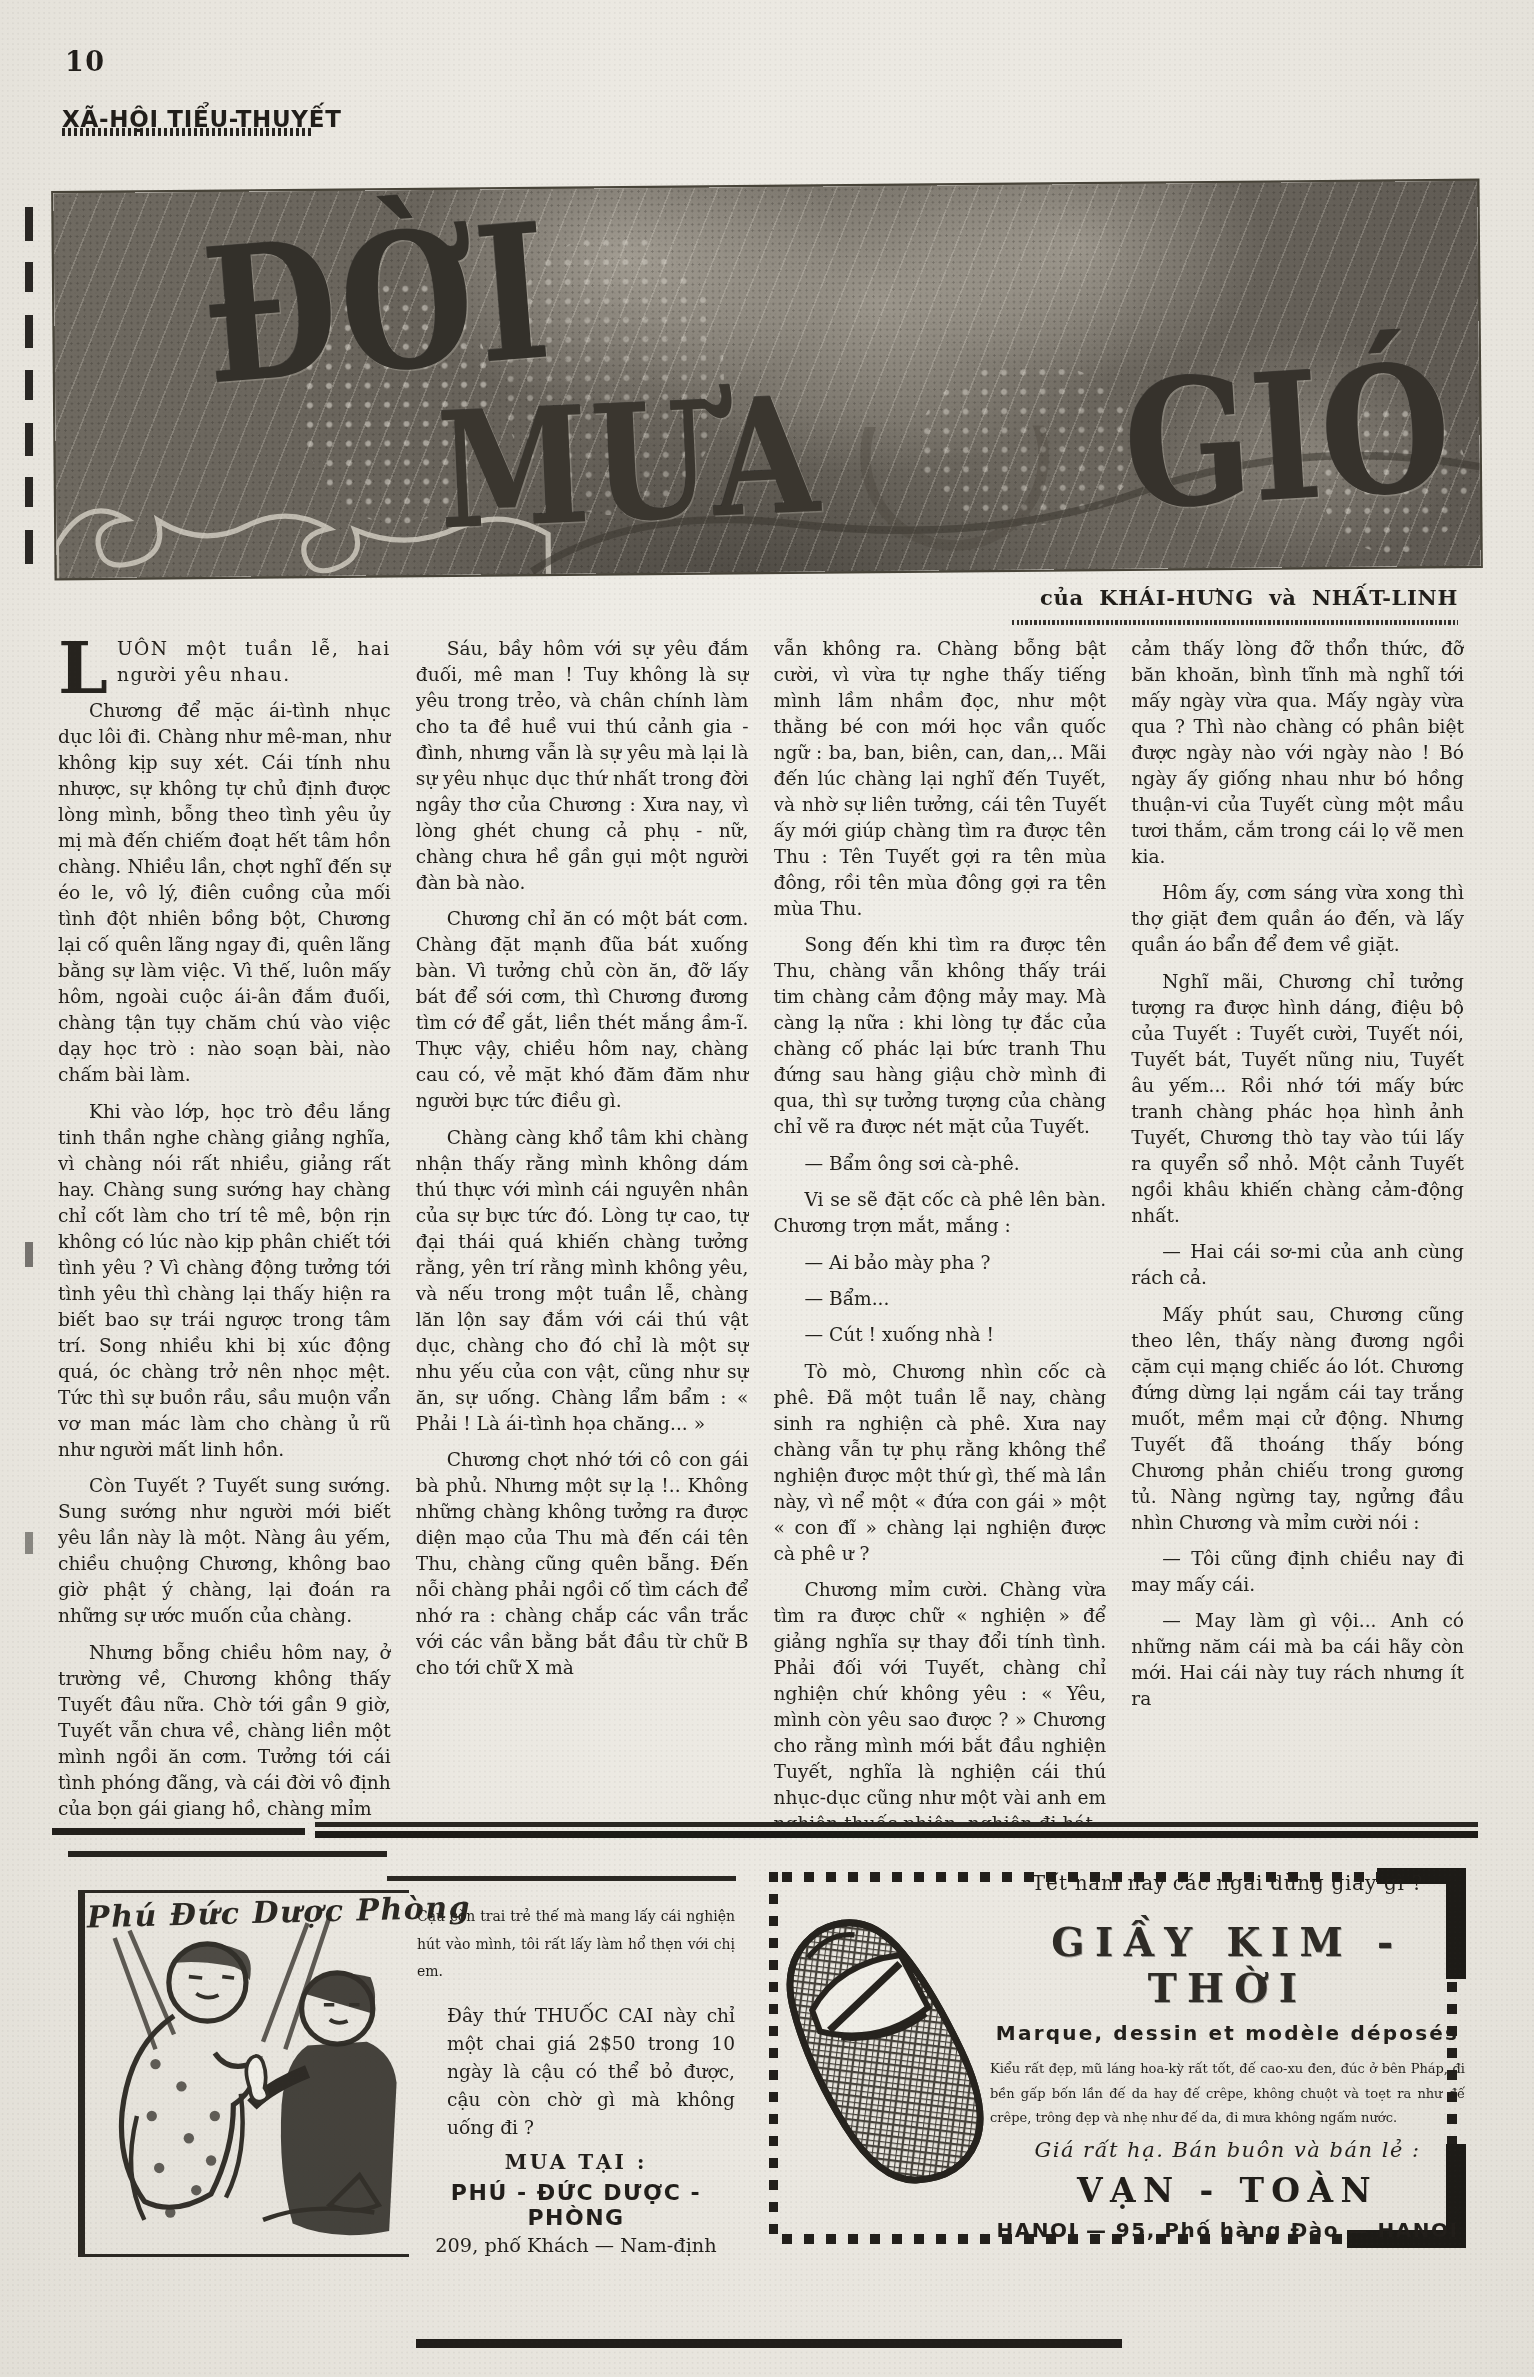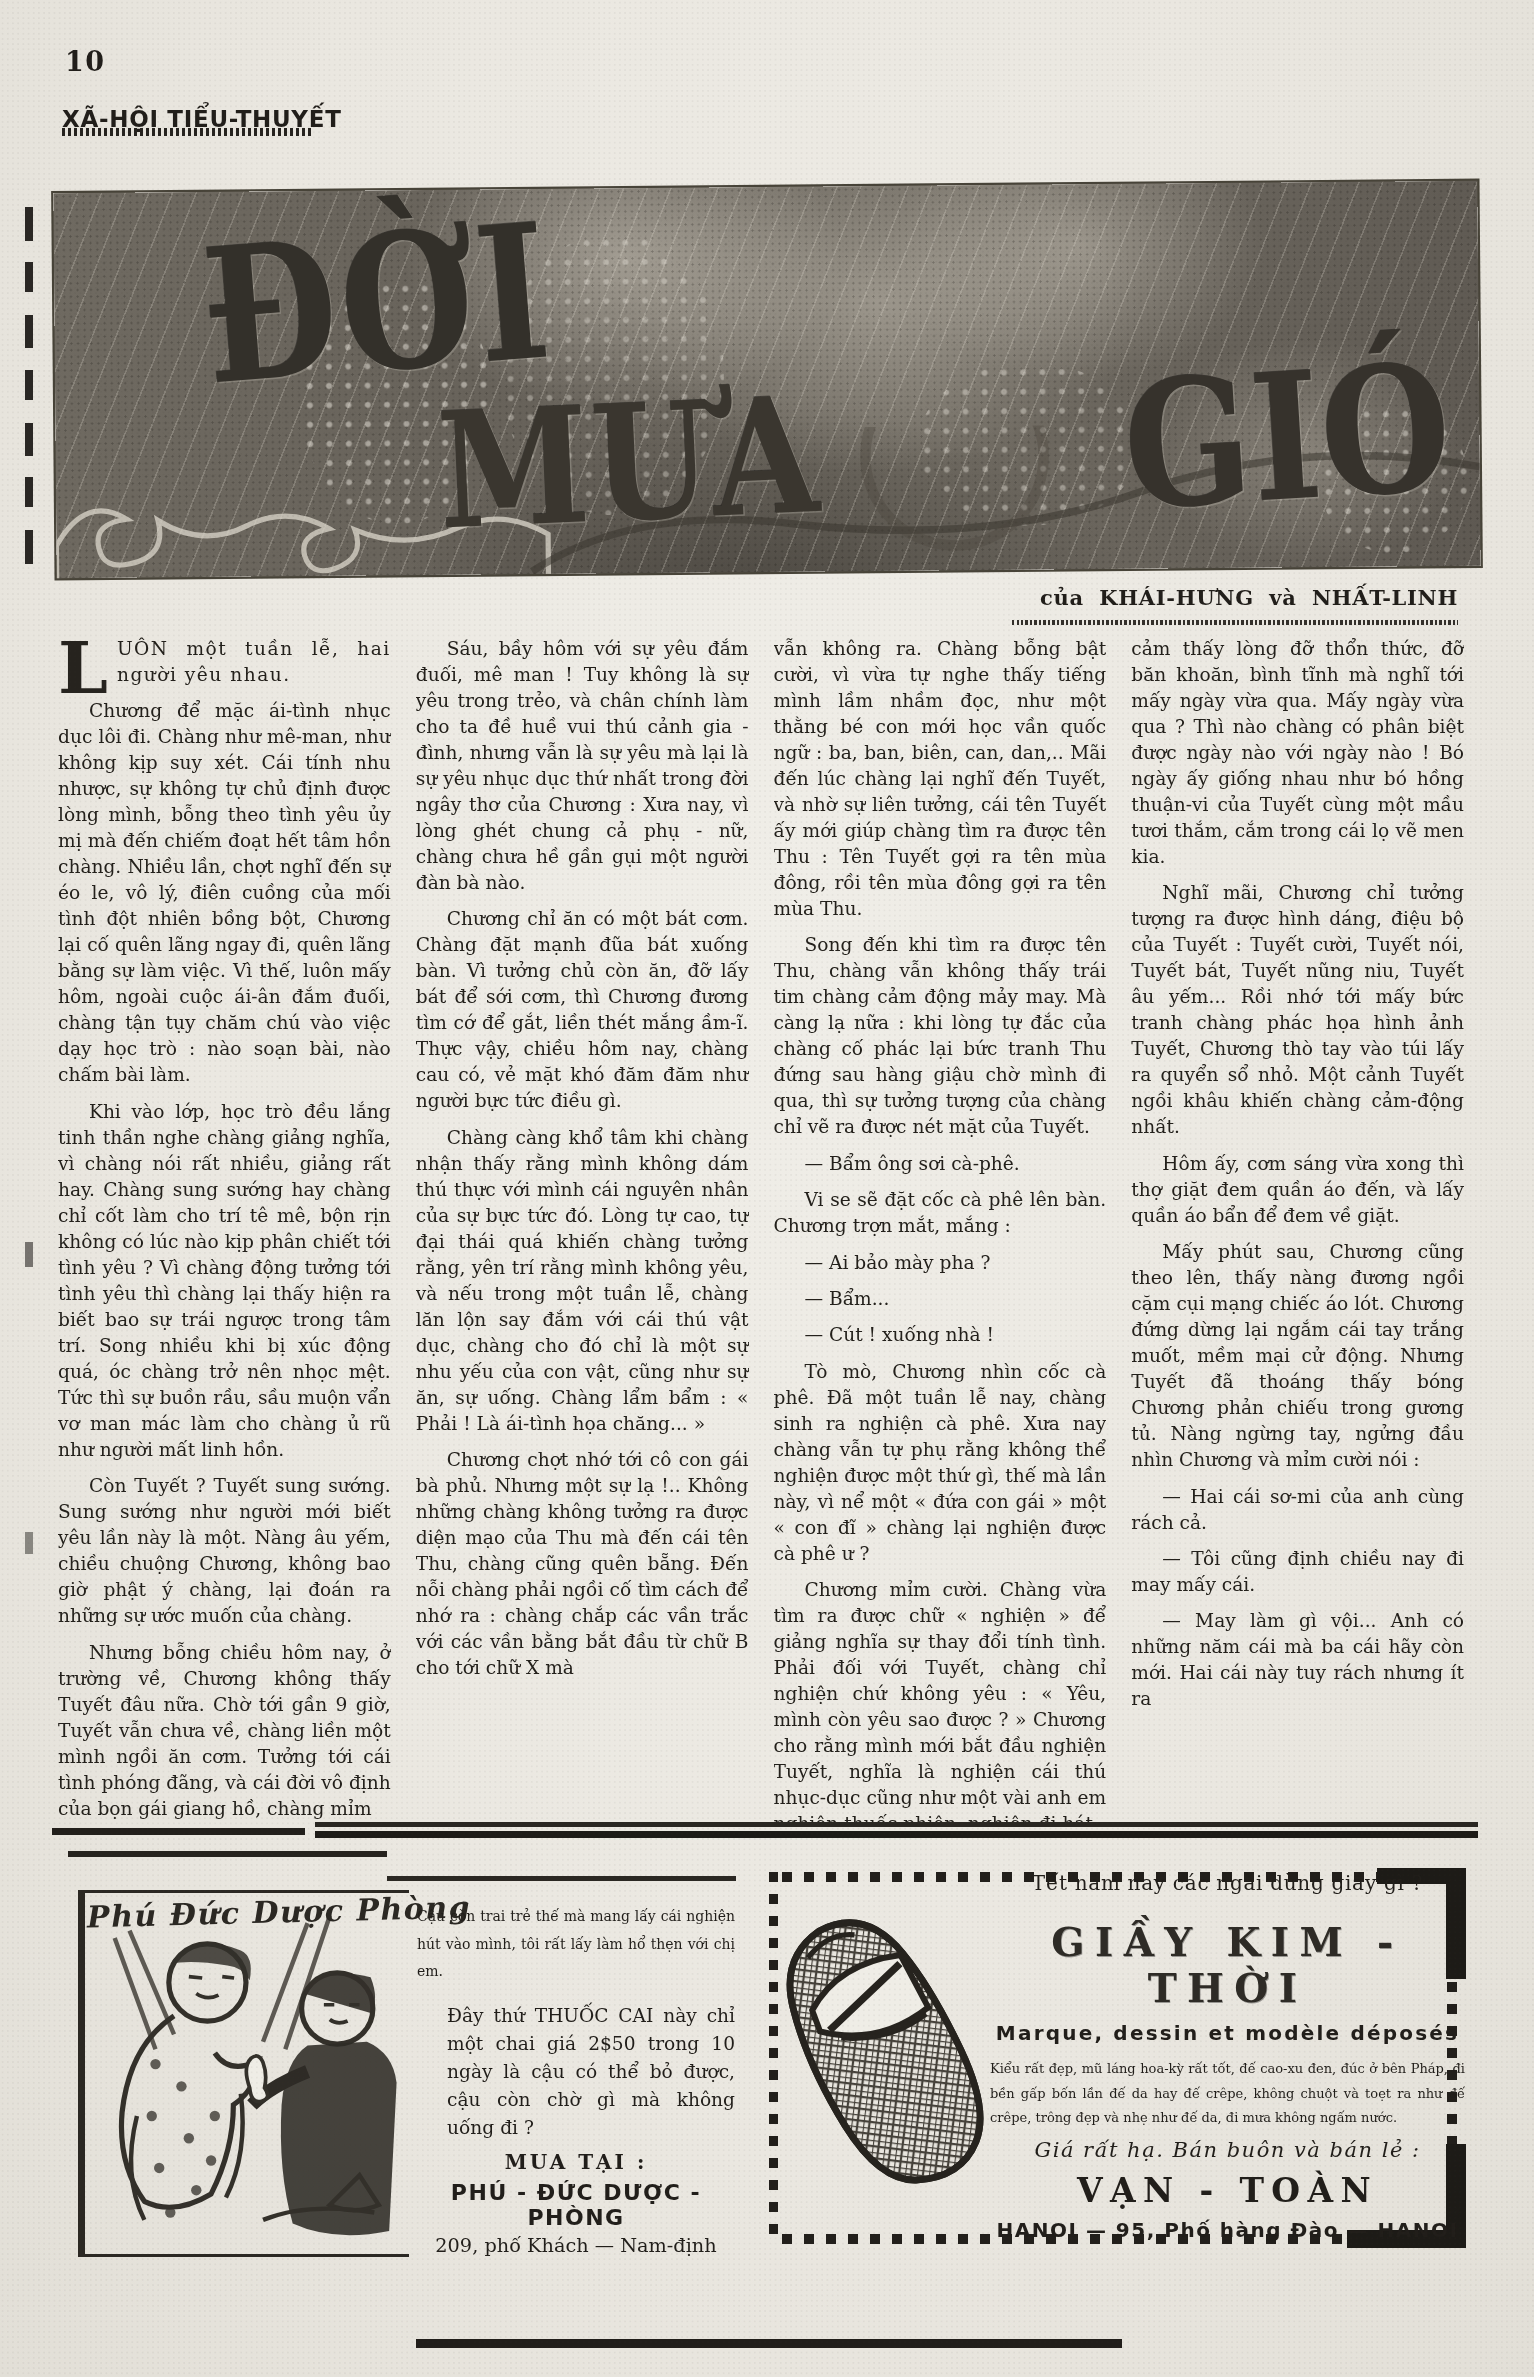--- a/index.html
+++ b/index.html
@@ -161,24 +161,24 @@
       <p>Vi se sẽ đặt cốc cà phê lên bàn. Chương trợn mắt, mắng :</p>
       <p>— Ai bảo mày pha ?</p>
       <p>— Bẩm...</p>
       <p>— Cút ! xuống nhà !</p>
       <p>Tò mò, Chương nhìn cốc cà phê. Đã một tuần lễ nay, chàng sinh ra nghiện cà phê. Xưa nay chàng vẫn tự phụ rằng không thể nghiện được một thứ gì, thế mà lần này, vì nể một « đứa con gái » một « con đĩ » chàng lại nghiện được cà phê ư ?</p>
       <p>Chương mỉm cười. Chàng vừa tìm ra được chữ « nghiện » để giảng nghĩa sự thay đổi tính tình. Phải đối với Tuyết, chàng chỉ nghiện chứ không yêu : « Yêu, mình còn yêu sao được ? » Chương cho rằng mình mới bắt đầu nghiện Tuyết, nghĩa là nghiện cái thú nhục-dục cũng như một vài anh em nghiện thuốc phiện, nghiện đi hát.</p>
 
     </div>
     <div class="col">
       <p class="noindent">cảm thấy lòng đỡ thổn thức, đỡ băn khoăn, bình tĩnh mà nghĩ tới mấy ngày vừa qua. Mấy ngày vừa qua ? Thì nào chàng có phân biệt được ngày nào với ngày nào ! Bó ngày ấy giống nhau như bó hồng thuận-vi của Tuyết cùng một mầu tươi thắm, cắm trong cái lọ vẽ men kia.</p>
+      <p>Hôm ấy, cơm sáng vừa xong thì thợ giặt đem quần áo đến, và lấy quần áo bẩn để đem về giặt.</p>
       <p>Nghĩ mãi, Chương chỉ tưởng tượng ra được hình dáng, điệu bộ của Tuyết : Tuyết cười, Tuyết nói, Tuyết bát, Tuyết nũng niu, Tuyết âu yếm... Rồi nhớ tới mấy bức tranh chàng phác họa hình ảnh Tuyết, Chương thò tay vào túi lấy ra quyển sổ nhỏ. Một cảnh Tuyết ngồi khâu khiến chàng cảm-động nhất.</p>
-      <p>Hôm ấy, cơm sáng vừa xong thì thợ giặt đem quần áo đến, và lấy quần áo bẩn để đem về giặt.</p>
+      <p>— Hai cái sơ-mi của anh cùng rách cả.</p>
       <p>Mấy phút sau, Chương cũng theo lên, thấy nàng đương ngồi cặm cụi mạng chiếc áo lót. Chương đứng dừng lại ngắm cái tay trắng muốt, mềm mại cử động. Nhưng Tuyết đã thoáng thấy bóng Chương phản chiếu trong gương tủ. Nàng ngừng tay, ngửng đầu nhìn Chương và mỉm cười nói :</p>
-      <p>— Hai cái sơ-mi của anh cùng rách cả.</p>
       <p>— Tôi cũng định chiều nay đi may mấy cái.</p>
       <p>— May làm gì vội... Anh có những năm cái mà ba cái hãy còn mới. Hai cái này tuy rách nhưng ít ra</p>
     </div>
   </div>
 
   <div class="ad-divider-a"></div>
   <div class="ad-divider-b"></div>
   <div class="ad-divider-c"></div>
 
   <div class="ad-left">

